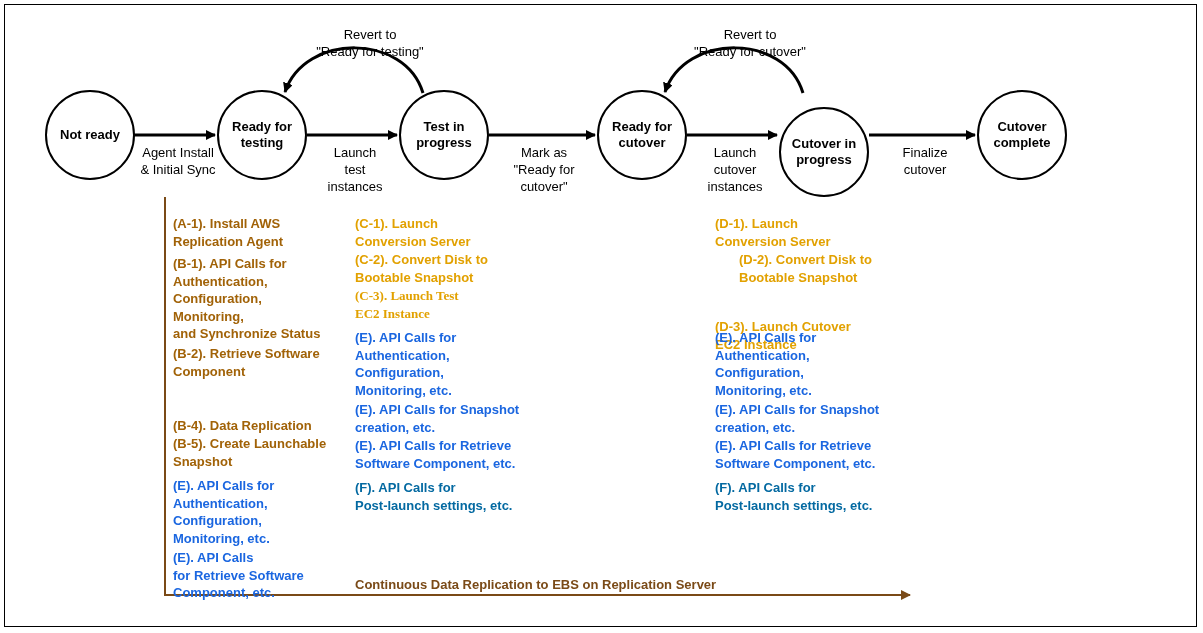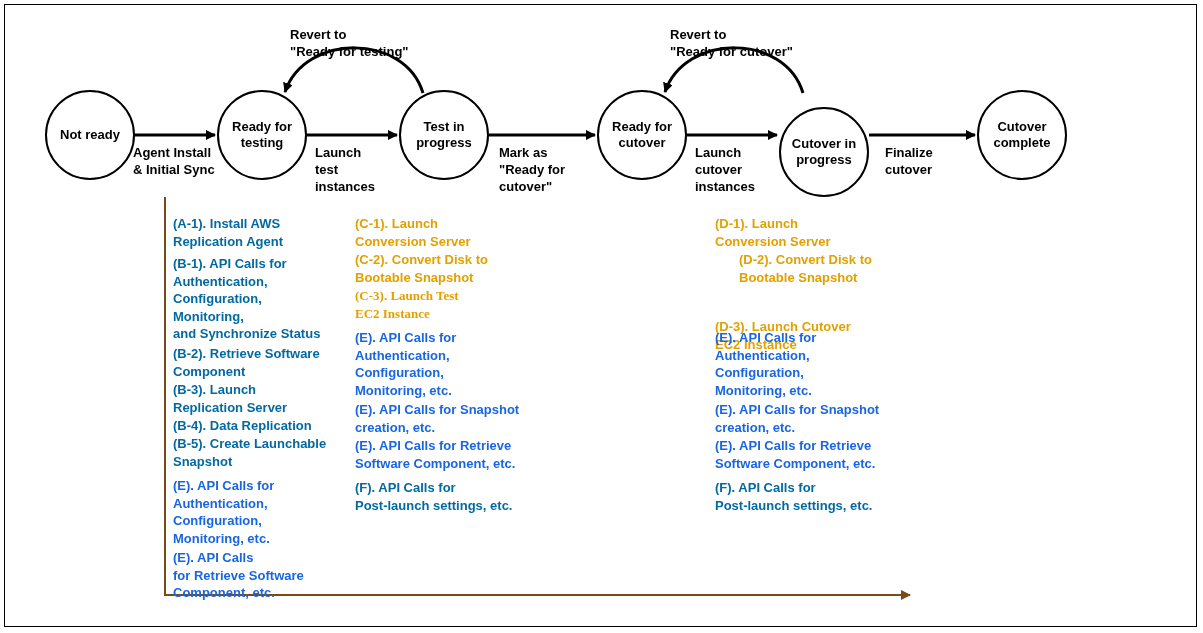--- a/index.html
+++ b/index.html
@@ -32,33 +32,33 @@
     text-align: center;
     font-size: 13px;
     font-weight: bold;
     line-height: 1.25;
     padding: 4px;
     box-sizing: border-box;
   }
   .label {
     position: absolute;
     font-size: 13px;
-    font-weight: bold;
+    font-weight: normal;
     line-height: 1.3;
-    text-align: left;
+    text-align: center;
     color: #000;
   }
   .notes {
     position: absolute;
     font-size: 13px;
     font-weight: bold;
     line-height: 1.35;
     text-align: left;
   }
-  .c-brown  { color: #0369a1; }
+  .c-brown  { color: #a16207; }
   .c-orange { color: #e2a100; }
   .c-blue   { color: #1a66e0; }
   .c-pink   { color: #0369a1; }
   .c-darkbrown { color: #7a4a17; }
   svg { position: absolute; left: 0; top: 0; }
 </style>
 </head>
 <body>
 
 <div class="frame">
@@ -98,21 +98,20 @@
   <div class="label" style="left:494px; top:140px; width:90px;">Mark as<br>"Ready for<br>cutover"</div>
   <div class="label" style="left:690px; top:140px; width:80px;">Launch<br>cutover<br>instances</div>
   <div class="label" style="left:880px; top:140px; width:80px;">Finalize<br>cutover</div>
 
   <div class="label" style="left:285px; top:22px; width:160px;">Revert to<br>"Ready for testing"</div>
   <div class="label" style="left:665px; top:22px; width:160px;">Revert to<br>"Ready for cutover"</div>
 
   <div class="notes c-brown" style="left:168px; top:210px; width:170px;">(A-1). Install AWS<br>Replication Agent</div>
   <div class="notes c-brown" style="left:168px; top:250px; width:170px;">(B-1). API Calls for<br>Authentication,<br>Configuration,<br>Monitoring,<br>and Synchronize Status</div>
   <div class="notes c-brown" style="left:168px; top:340px; width:170px;">(B-2). Retrieve Software<br>Component</div>
-  <div class="notes c-brown" style="left:168px; top:376px; width:170px;">(B-3). Launch<br>Replication Server</div>
   <div class="notes c-brown" style="left:168px; top:412px; width:170px;">(B-4). Data Replication</div>
   <div class="notes c-brown" style="left:168px; top:430px; width:170px;">(B-5). Create Launchable<br>Snapshot</div>
   <div class="notes c-blue" style="left:168px; top:472px; width:170px;">(E). API Calls for<br>Authentication,<br>Configuration,<br>Monitoring, etc.</div>
   <div class="notes c-blue" style="left:168px; top:544px; width:170px;">(E). API Calls<br>for Retrieve Software<br>Component, etc.</div>
 
   <div class="notes c-orange" style="left:350px; top:210px; width:180px;">(C-1). Launch<br>Conversion Server</div>
   <div class="notes c-orange" style="left:350px; top:246px; width:180px;">(C-2). Convert Disk to<br>Bootable Snapshot</div>
   <div class="notes c-orange" style="left:350px; top:282px; width:180px;font-family:Liberation Serif, serif;">(C-3). Launch Test<br>EC2 Instance</div>
   <div class="notes c-blue" style="left:350px; top:324px; width:180px;">(E). API Calls for<br>Authentication,<br>Configuration,<br>Monitoring, etc.</div>
   <div class="notes c-blue" style="left:350px; top:396px; width:180px;">(E). API Calls for Snapshot<br>creation, etc.</div>
@@ -120,14 +119,15 @@
   <div class="notes c-pink" style="left:350px; top:474px; width:180px;">(F). API Calls for<br>Post-launch settings, etc.</div>
 
   <div class="notes c-orange" style="left:710px; top:210px; width:180px;">(D-1). Launch<br>Conversion Server</div>
   <div class="notes c-orange" style="left:710px; top:246px; width:180px;margin-left:24px;">(D-2). Convert Disk to<br>Bootable Snapshot</div>
   <div class="notes c-orange" style="left:710px; top:282px; width:180px;margin-top:31px;">(D-3). Launch Cutover<br>EC2 Instance</div>
   <div class="notes c-blue" style="left:710px; top:324px; width:180px;">(E). API Calls for<br>Authentication,<br>Configuration,<br>Monitoring, etc.</div>
   <div class="notes c-blue" style="left:710px; top:396px; width:180px;">(E). API Calls for Snapshot<br>creation, etc.</div>
   <div class="notes c-blue" style="left:710px; top:432px; width:180px;">(E). API Calls for Retrieve<br>Software Component, etc.</div>
   <div class="notes c-pink" style="left:710px; top:474px; width:180px;">(F). API Calls for<br>Post-launch settings, etc.</div>
 
+  <div class="notes c-darkbrown" style="left:350px; top:571px; width:450px;">Continuous Data Replication to EBS on Replication Server</div>
 
 </div>
 
 </body></html>

